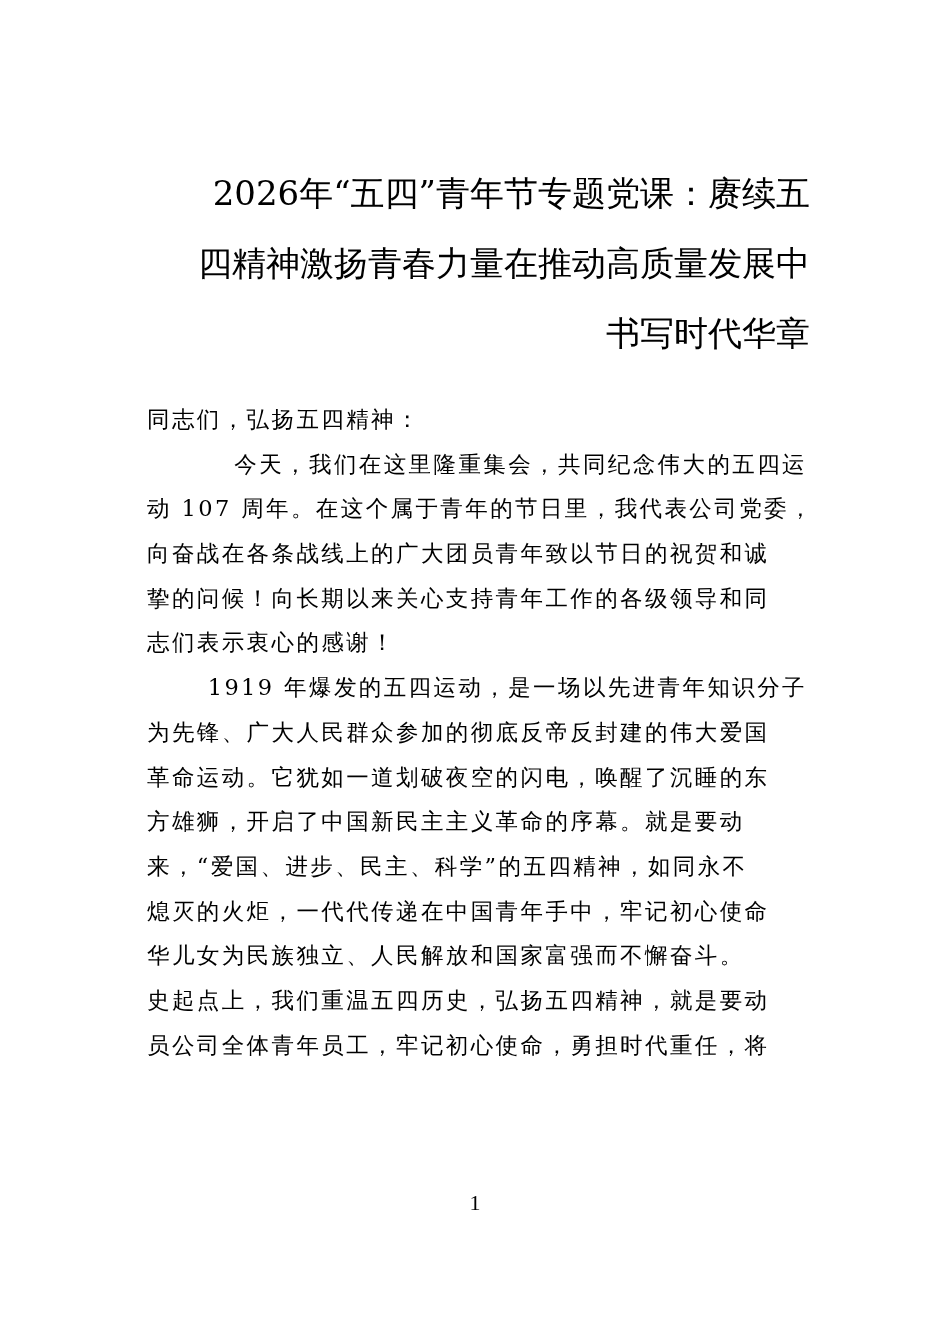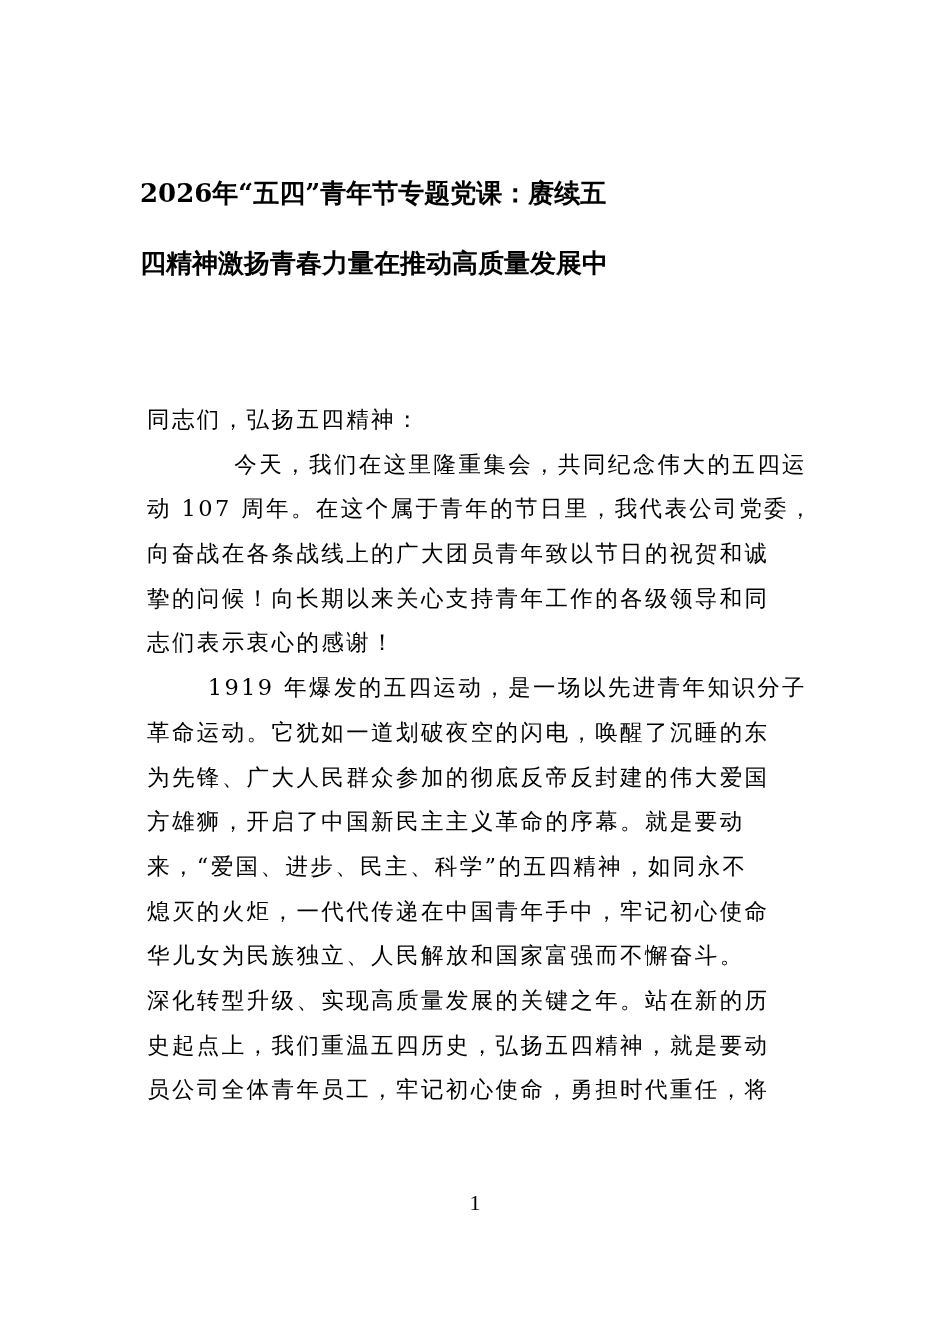--- a/index.html
+++ b/index.html
@@ -20,24 +20,24 @@
       top: 0;
       width: 950px;
       height: 1344px;
       background: #ffffff;
     }
     .title {
       position: absolute;
       left: 140px;
       top: 158px;
       width: 670px;
-      text-align: left;
+      text-align: right;
       font-family: "DejaVu Serif", "Liberation Serif", serif;
-      font-weight: bold;
-      font-size: 26px;
+      font-weight: normal;
+      font-size: 34px;
       line-height: 70px;
       letter-spacing: 0px;
     }
     .title-line {
       display: block;
       white-space: nowrap;
     }
     .body-text {
       position: absolute;
       left: 147px;
@@ -68,45 +68,45 @@
     }
   </style>
 </head>
 <body>
 
 <div class="page">
 
   <div class="title">
     <span class="title-line">2026年“五四”青年节专题党课：赓续五</span>
     <span class="title-line">四精神激扬青春力量在推动高质量发展中</span>
+    <span class="title-line">书写时代华章</span>
   </div>
 
   <div class="body-text">
     <span class="line">同志们，弘扬五四精神：</span>
 
     <div>
       <span class="line indent">今天，我们在这里隆重集会，共同纪念伟大的五四运</span>
       <span class="line">动 107 周年。在这个属于青年的节日里，我代表公司党委，</span>
       <span class="line">向奋战在各条战线上的广大团员青年致以节日的祝贺和诚</span>
       <span class="line">挚的问候！向长期以来关心支持青年工作的各级领导和同</span>
       <span class="line">志们表示衷心的感谢！</span>
     </div>
 
     <div>
       <span class="line indent">1919 年爆发的五四运动，是一场以先进青年知识分子</span>
+      <span class="line">为先锋、广大人民群众参加的彻底反帝反封建的伟大爱国</span>
       <span class="line">革命运动。它犹如一道划破夜空的闪电，唤醒了沉睡的东</span>
-      <span class="line">为先锋、广大人民群众参加的彻底反帝反封建的伟大爱国</span>
       <span class="line">方雄狮，开启了中国新民主主义革命的序幕。就是要动</span>
       <span class="line">来，“爱国、进步、民主、科学”的五四精神，如同永不</span>
       <span class="line">熄灭的火炬，一代代传递在中国青年手中，牢记初心使命</span>
       <span class="line">华儿女为民族独立、人民解放和国家富强而不懈奋斗。</span>
     </div>
 
     <div>
-      <span class="line">深化转型升级、实现高质量发展的关键之年。站在新的历</span>
       <span class="line">史起点上，我们重温五四历史，弘扬五四精神，就是要动</span>
       <span class="line">员公司全体青年员工，牢记初心使命，勇担时代重任，将</span>
     </div>
   </div>
 
   <div class="page-number">1</div>
 
 </div>
 
 </body></html>

